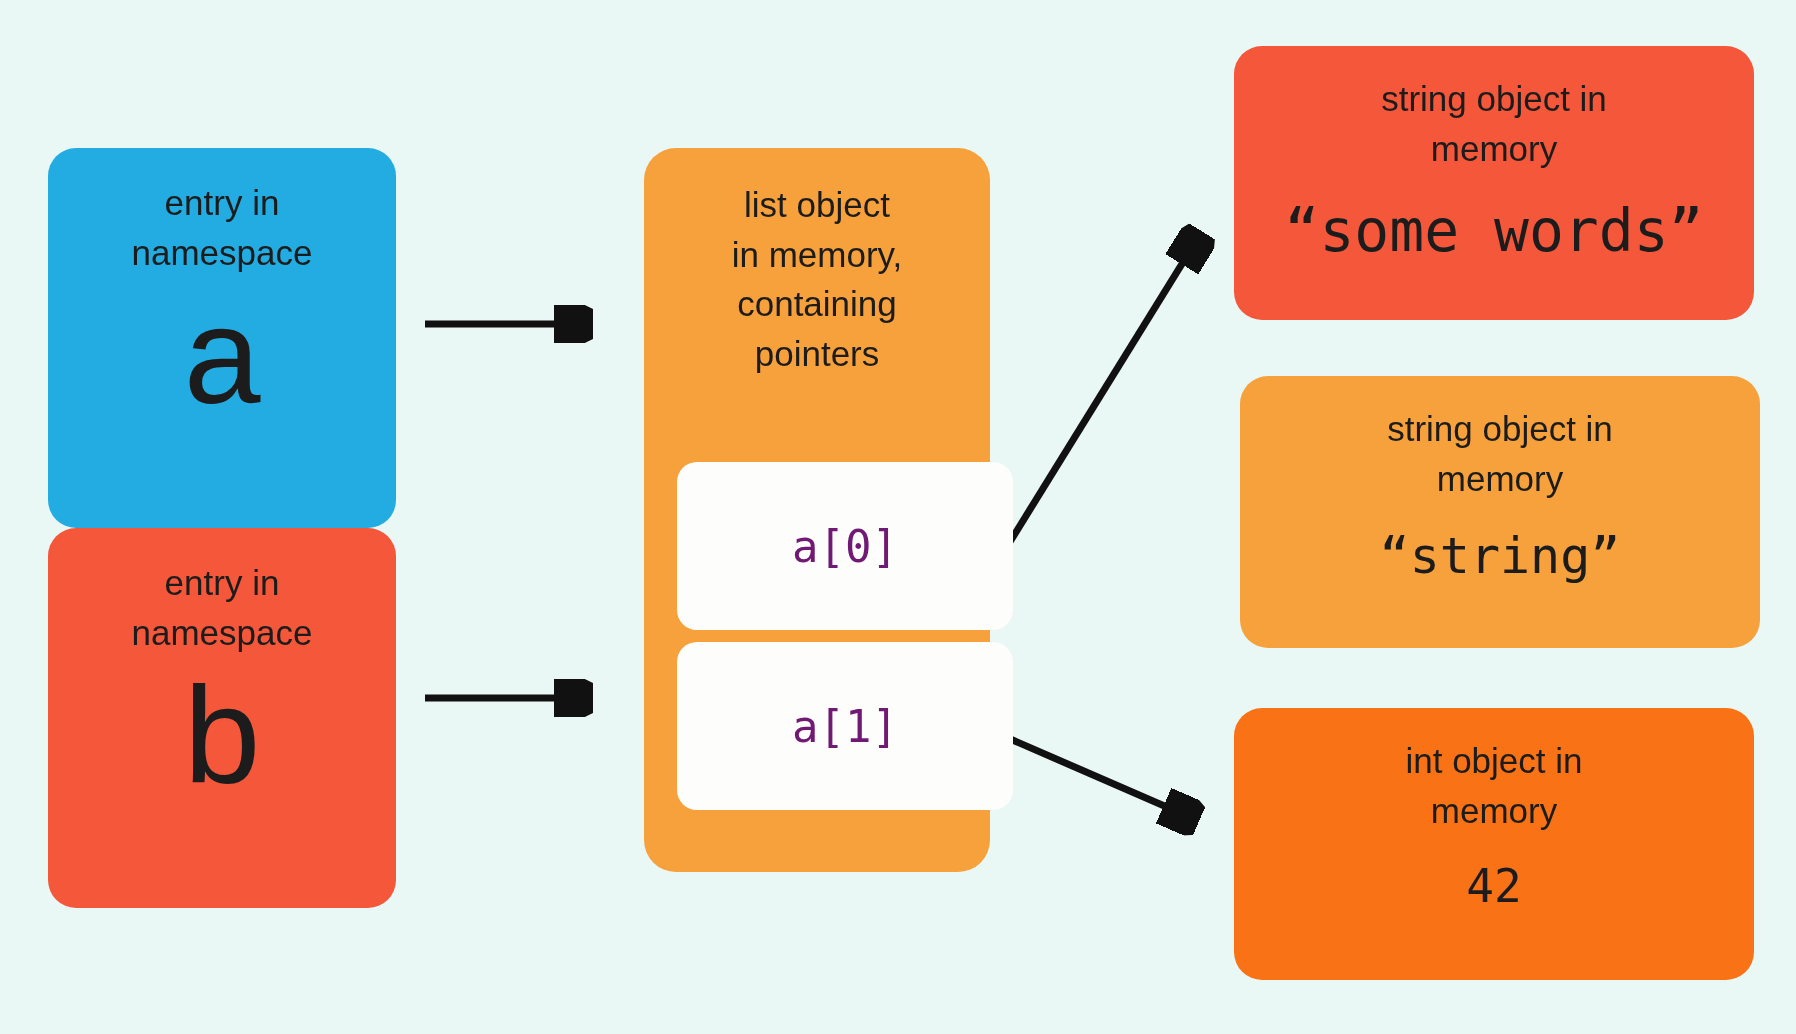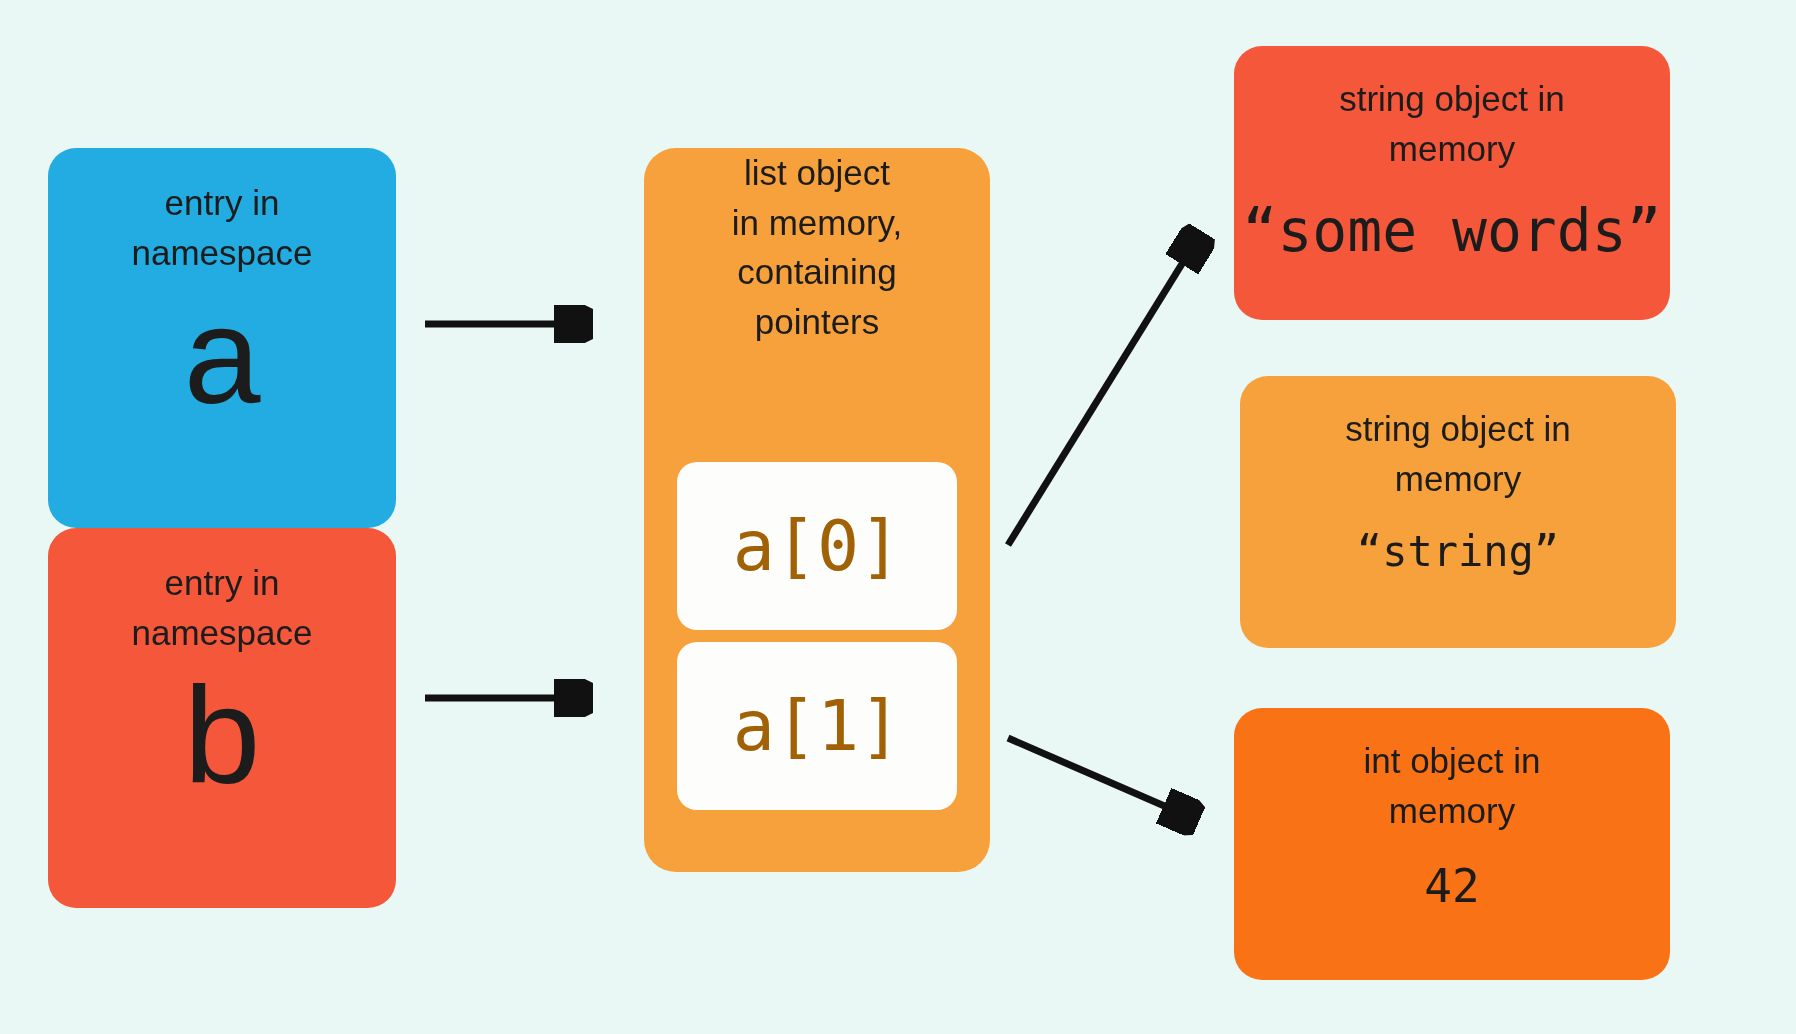--- a/index.html
+++ b/index.html
@@ -38,52 +38,53 @@
     font-weight: 400;
     margin-top: 6px;
     color: #1c1c1c;
   }
 
   
   .list-box {
     left: 644px; top: 148px;
     width: 346px; height: 724px;
     background: #f6a13c;
+    padding-top: 32px;
     border-radius: 32px;
   }
   .pointer-cell {
     position: absolute;
     left: 33px;
-    width: 280px; height: 168px;
+    width: 336px; height: 168px;
     background: #fdfefc;
     border-radius: 20px;
     display: flex;
     align-items: center;
     justify-content: center;
     font-family: "DejaVu Sans Mono", "Liberation Mono", monospace;
-    font-size: 70px;
+    font-size: 44px;
     font-weight: 500;
-    color: #a16207;
+    color: #701a75;
   }
   .cell-0 { top: 314px; }
   .cell-1 { top: 494px; }
 
   
-  .mem-box { width: 436px; padding-top: 28px; }
+  .mem-box { width: 520px; padding-top: 28px; }
   .mem-0 { left: 1234px; top: 46px;  height: 274px; background: #f4573a; }
   .mem-1 { left: 1240px; top: 376px; height: 272px; background: #f6a13c; }
   .mem-2 { left: 1234px; top: 708px; height: 272px; background: #f6a13c; }
   .mem-value {
     font-family: "DejaVu Sans Mono", "Liberation Mono", monospace;
     font-size: 58px;
     font-weight: 500;
     margin-top: 24px;
     color: #1c1c1c;
   }
-  .mem-1 .mem-value { font-size: 42px; }
+  .mem-1 .mem-value { font-size: 50px; }
   .mem-2 .mem-value { font-size: 46px; }
 
   
   .arrows {
     position: absolute;
     inset: 0;
     width: 100%;
     height: 100%;
     pointer-events: none;
   }

